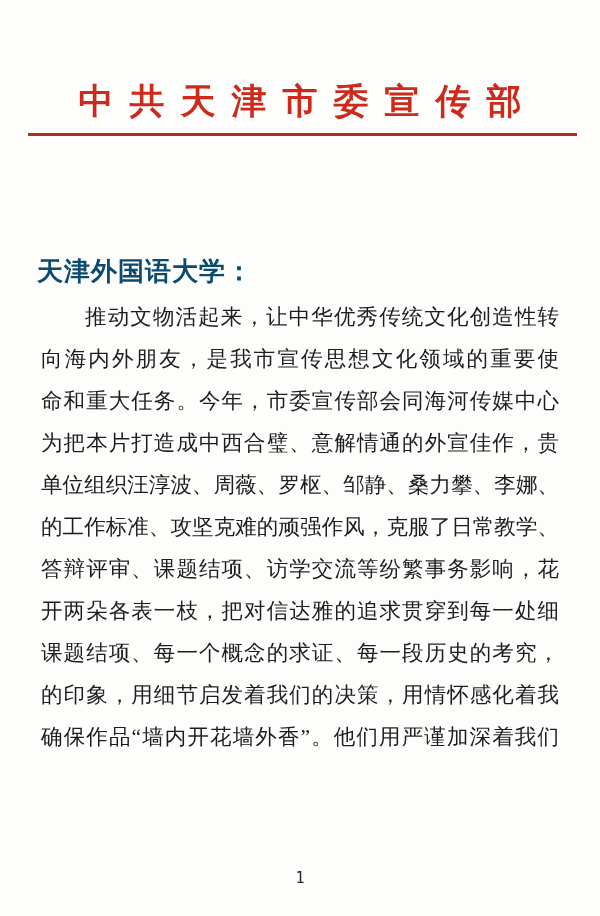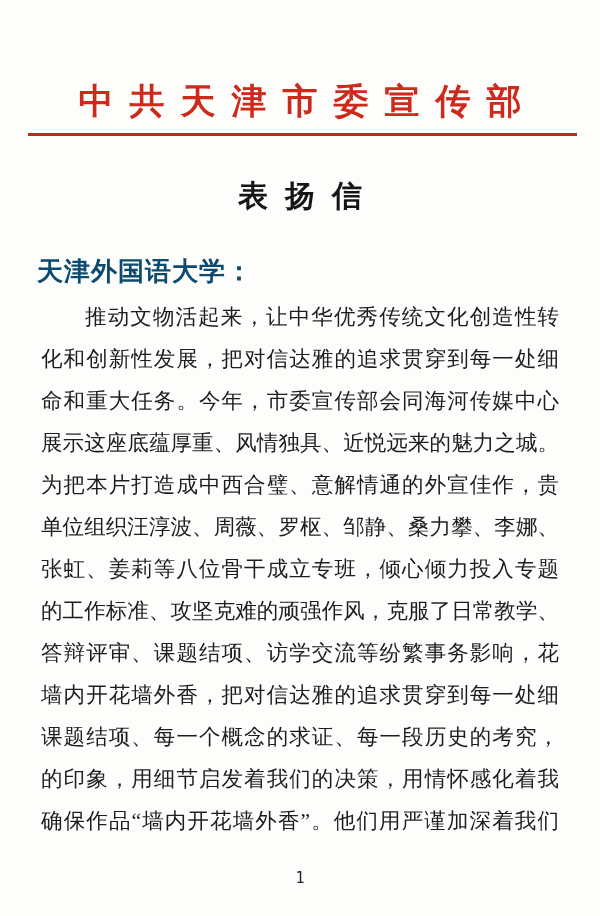--- a/index.html
+++ b/index.html
@@ -94,35 +94,32 @@
 </style>
 </head>
 <body>
 
 <div class="page">
 
   <div class="org-name">中共天津市委宣传部</div>
 
   <div class="red-rule"></div>
 
-  <h1 class="doc-title">表扬信</h1>
 
   <div class="salutation">天津外国语大学：</div>
 
   <div class="letter-body">
     <p class="body-line indent">推动文物活起来，让中华优秀传统文化创造性转</p>
-    <p class="body-line">化和创新性发展，把对信达雅的追求贯穿到每一处细</p>
+    <p class="body-line">向海内外朋友，是我市宣传思想文化领域的重要使</p>
     <p class="body-line">命和重大任务。今年，市委宣传部会同海河传媒中心</p>
-    <p class="body-line">展示这座底蕴厚重、风情独具、近悦远来的魅力之城。</p>
     <p class="body-line">为把本片打造成中西合璧、意解情通的外宣佳作，贵</p>
     <p class="body-line">单位组织汪淳波、周薇、罗枢、邹静、桑力攀、李娜、</p>
-    <p class="body-line">张虹、姜莉等八位骨干成立专班，倾心倾力投入专题</p>
     <p class="body-line">的工作标准、攻坚克难的顽强作风，克服了日常教学、</p>
     <p class="body-line">答辩评审、课题结项、访学交流等纷繁事务影响，花</p>
-    <p class="body-line">墙内开花墙外香，把对信达雅的追求贯穿到每一处细</p>
+    <p class="body-line">开两朵各表一枝，把对信达雅的追求贯穿到每一处细</p>
     <p class="body-line">课题结项、每一个概念的求证、每一段历史的考究，</p>
     <p class="body-line">的印象，用细节启发着我们的决策，用情怀感化着我</p>
     <p class="body-line">确保作品“墙内开花墙外香”。他们用严谨加深着我们</p>
   </div>
 
   <div class="page-number">1</div>
 
 </div>
 
 </body></html>

